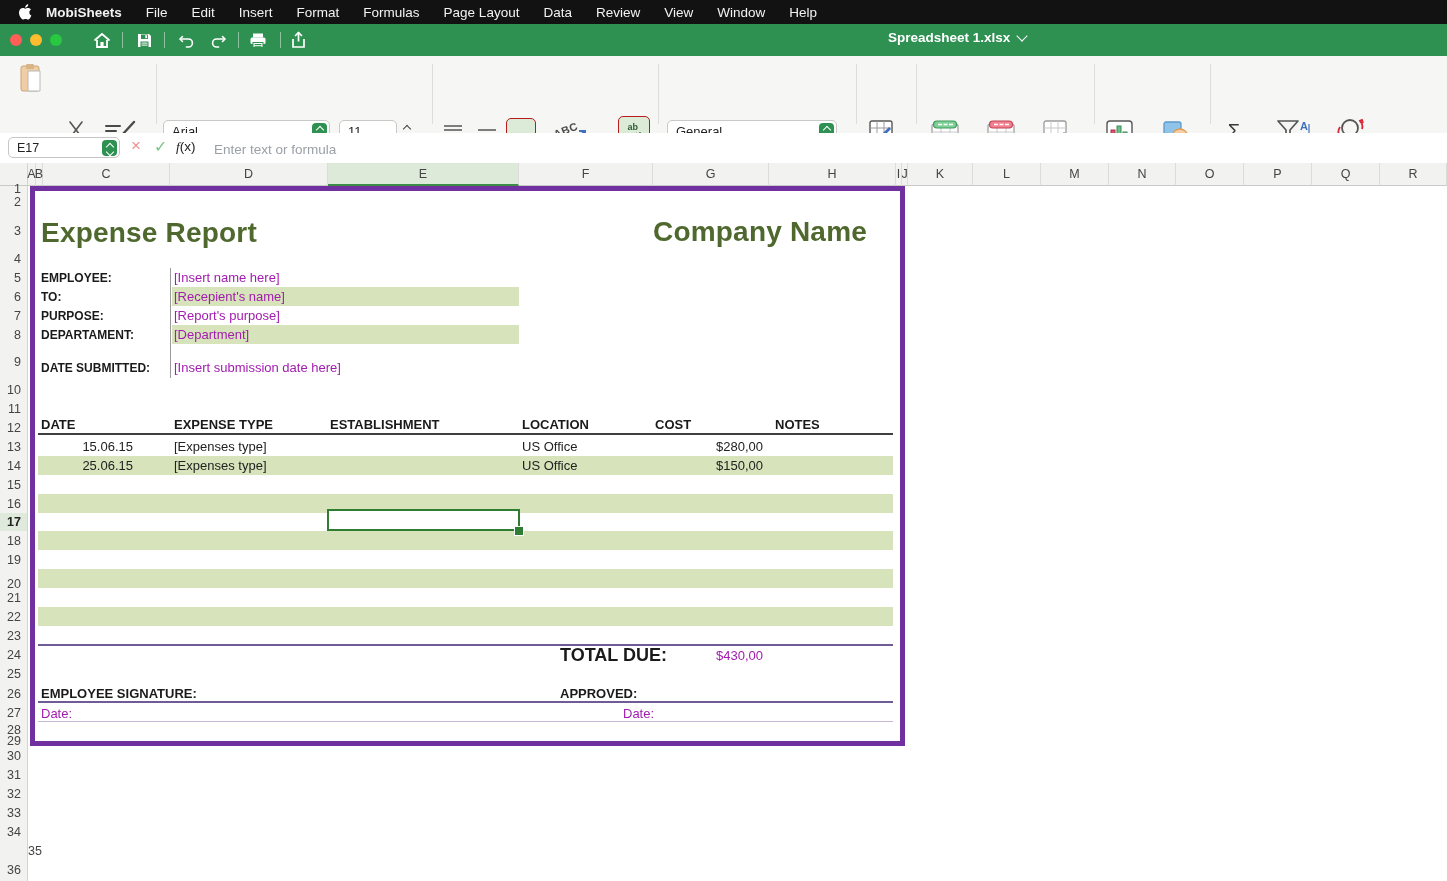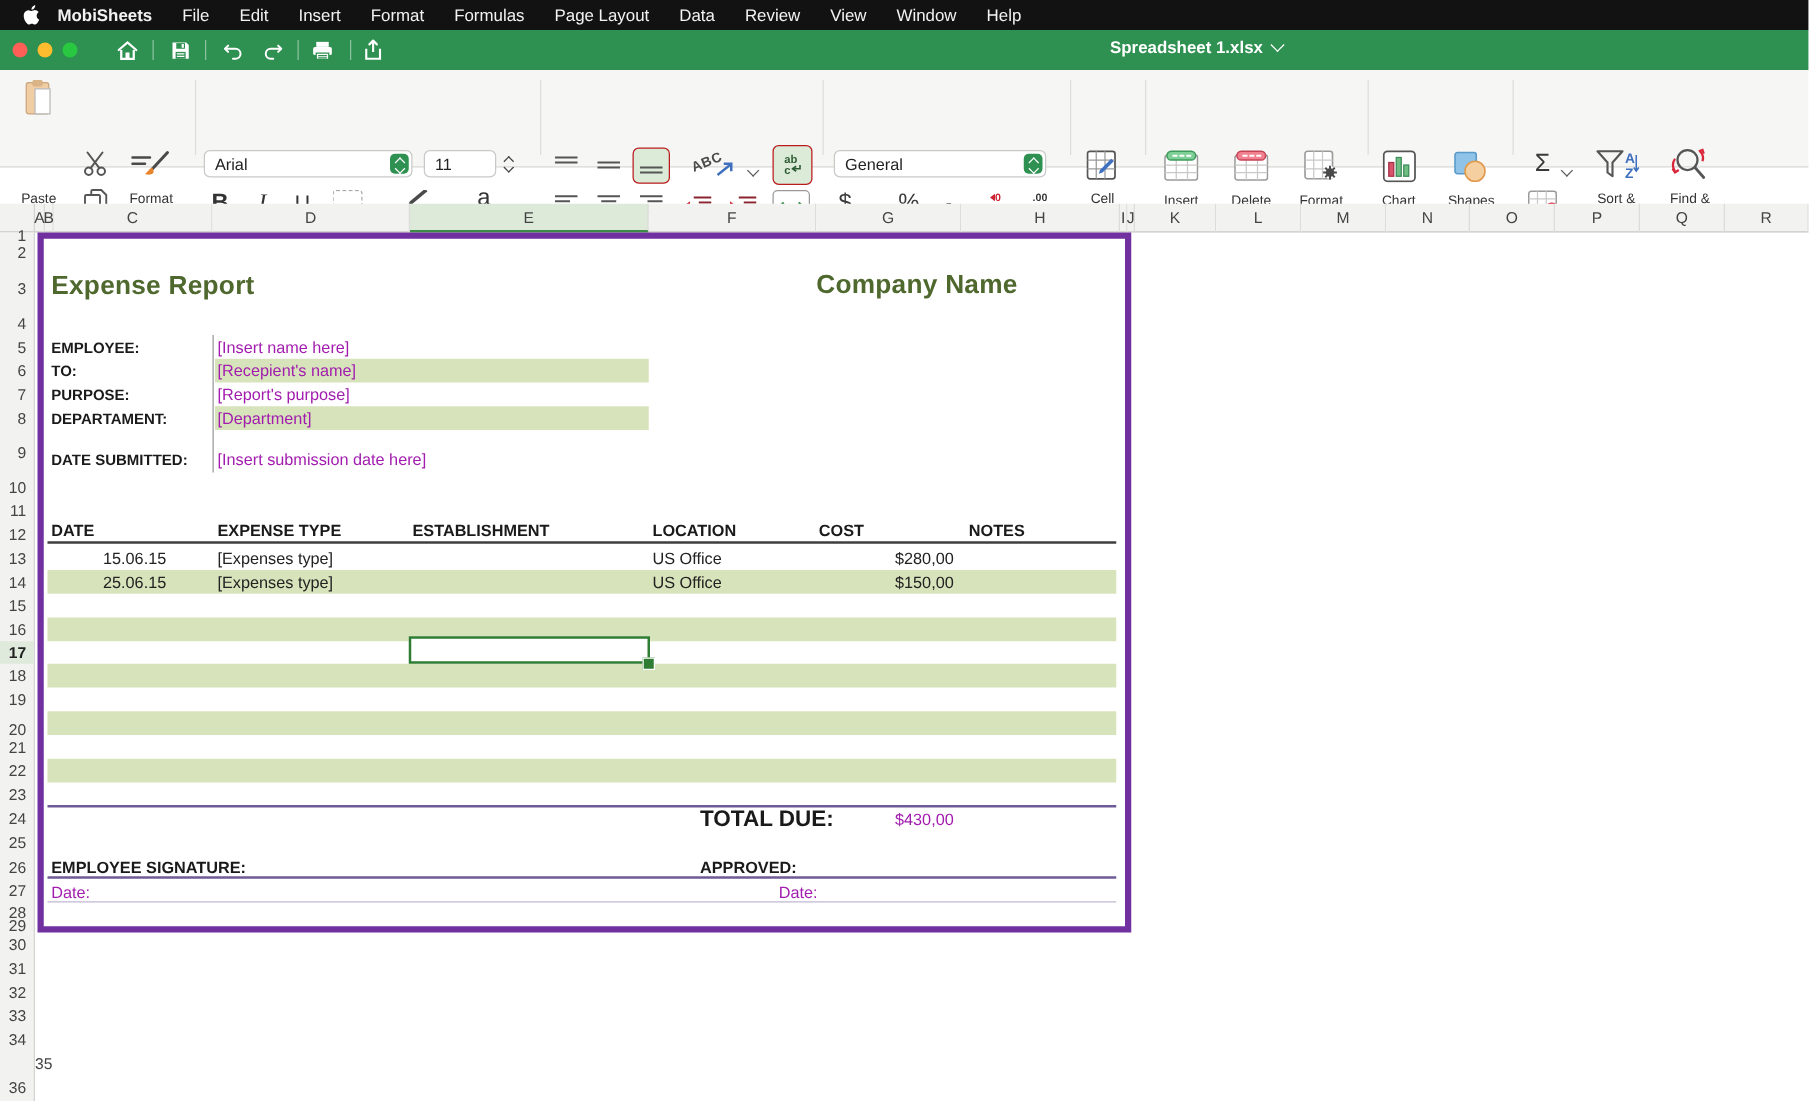--- a/index.html
+++ b/index.html
@@ -86,21 +86,21 @@
   
   #sheet{position:absolute;left:0;top:0;width:1447px;height:881px;}
   .band{position:absolute;background:#d7e3ba;height:19px;}
   .sline{position:absolute;left:38px;width:855px;}
   #sel-box{position:absolute;left:30px;top:186px;width:875px;height:560px;
            border:5px solid #7030a0;box-sizing:border-box;}
   #sel-cell{position:absolute;left:327px;top:509px;width:193px;height:22px;
             border:2.5px solid #2e7d32;box-sizing:border-box;background:#fff;}
   #sel-handle{position:absolute;left:514px;top:526px;width:8px;height:8px;background:#2e7d32;
               border:1.5px solid #fff;box-sizing:content-box;}
-  .sh-title{position:absolute;font-weight:bold;font-size:21px;color:#4e682e;letter-spacing:.2px;}
+  .sh-title{position:absolute;font-weight:bold;font-size:28px;color:#4e682e;letter-spacing:.2px;}
   .flabel{position:absolute;font-weight:bold;font-size:12px;color:#1a1a1a;height:19px;display:flex;align-items:center;}
   .fvalue{position:absolute;font-size:13px;color:#a21caf;height:19px;display:flex;align-items:center;}
   .thead{position:absolute;font-weight:bold;font-size:13px;color:#1a1a1a;}
   .tcell{position:absolute;font-size:13px;color:#222;height:19px;display:flex;align-items:center;}
   .tcell.rt{justify-content:flex-end;}
 </style>
 </head>
 <body>
 <div id="app">
 
@@ -480,20 +480,33 @@
           <path d="M4 18l2 3 3-2" fill="none" stroke="#d92638" stroke-width="1.8"></path>
           <path d="M26 4c2 2 3 5 2 8" fill="none" stroke="#d92638" stroke-width="1.8"></path>
           <path d="M29 6l-1-3-3 1" fill="none" stroke="#d92638" stroke-width="1.8"></path>
         </svg>
   </div>
   <div class="tlabel" style="left:1322px;top:97px;width:60px">
     <span>Find &amp;</span><br><span>Replace</span>
   </div>
 </div>
 
+<div id="formulabar">
+  <div id="namebox">
+    <span>E17</span>
+    <span class="gstep" style="top:2px">
+          <i class="up"></i>
+          <i class="dn"></i>
+        </span>
+  </div>
+  <span id="fx-cancel">×</span>
+  <span id="fx-ok">✓</span>
+  <span id="fx-sym"><i>f</i>(x)</span>
+  <input id="formula-input" placeholder="Enter text or formula" style="">
+</div>
 
 <div id="corner"></div>
 <div id="colheaders">
       <div class="colh" style="left: 28px; width: 8px;">A</div>
       <div class="colh" style="left: 36px; width: 7px;">B</div>
       <div class="colh" style="left: 43px; width: 127px;">C</div>
       <div class="colh" style="left: 170px; width: 158px;">D</div>
       <div class="colh sel" style="left: 328px; width: 191px;">E</div>
       <div class="colh" style="left: 519px; width: 134px;">F</div>
       <div class="colh" style="left: 653px; width: 116px;">G</div>

